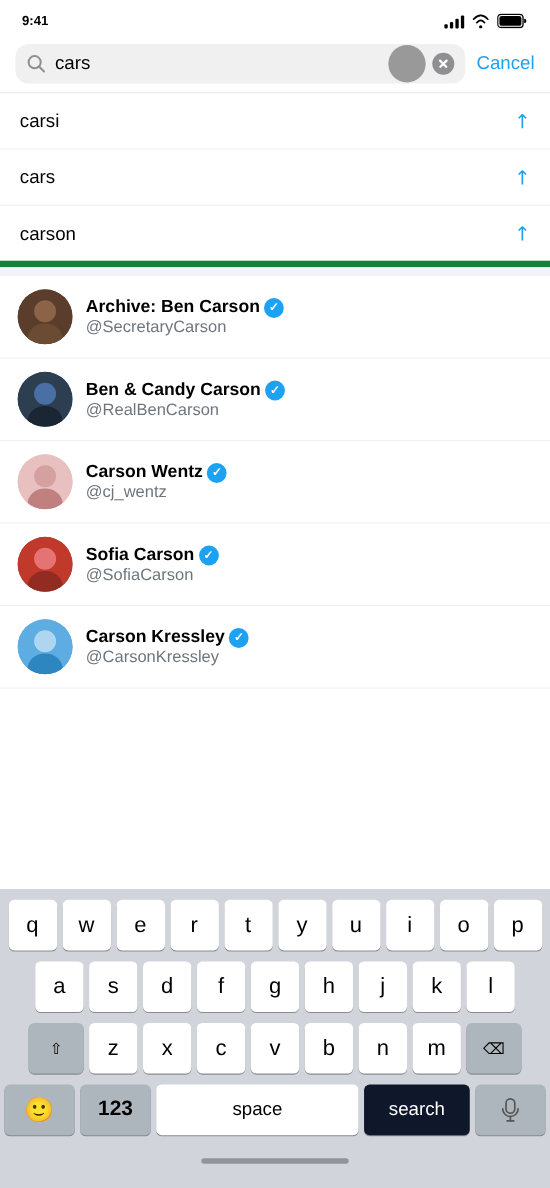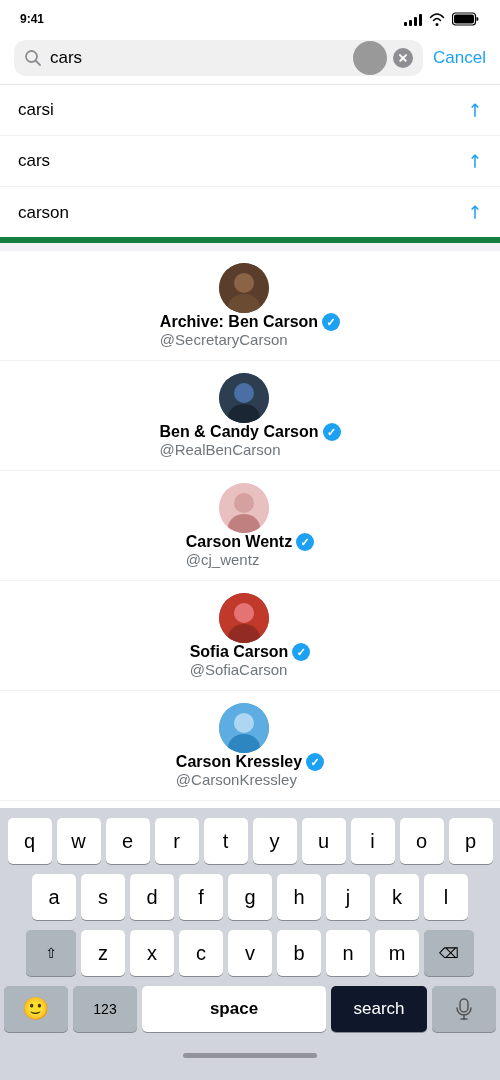--- a/index.html
+++ b/index.html
@@ -143,21 +143,20 @@
     }
 
     
     .user-list {}
     .user-item {
       display: flex;
       align-items: center;
       padding: 12px 16px;
       border-bottom: 1px solid #f0f0f0;
       cursor: pointer;
-      flex-direction: column;
     }
     .user-avatar {
       width: 50px;
       height: 50px;
       border-radius: 50%;
       background: #ccc;
       flex-shrink: 0;
       margin-right: 12px;
       overflow: hidden;
       display: flex;
@@ -235,26 +234,26 @@
       font-weight: 500;
     }
     .key.shift {
       max-width: 50px;
     }
     .key.backspace {
       max-width: 50px;
     }
     .key.num-key {
       max-width: 64px;
-      font-size: 14px;
+      font-size: 19px;
+      font-weight: bold;
     }
     .key.space-key {
       max-width: 220px;
       font-size: 17px;
-      font-weight: bold;
     }
     .key.search-key {
       max-width: 96px;
       background: #0f172a;
       color: #fff;
       font-size: 17px;
     }
     .key.emoji-key {
       max-width: 64px;
       background: #adb5bd;

